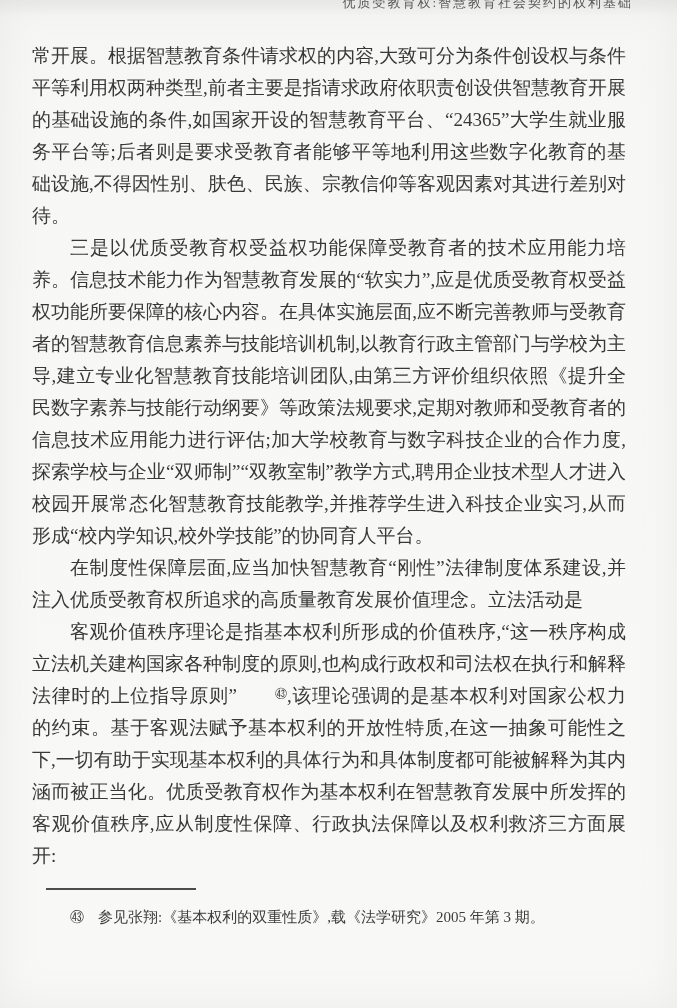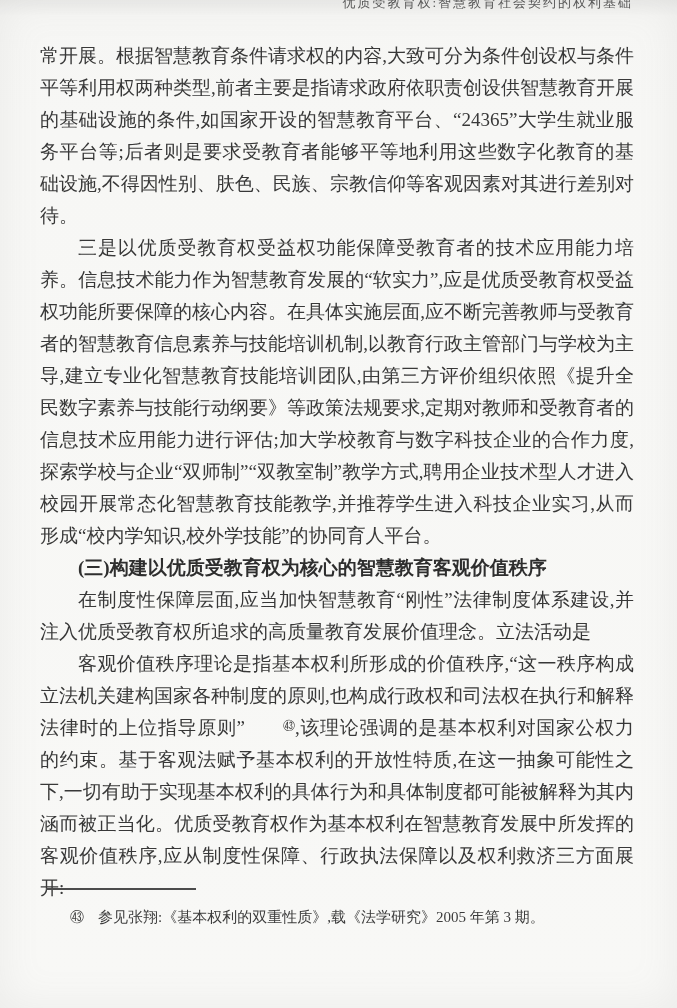--- a/index.html
+++ b/index.html
@@ -23,21 +23,21 @@
     top: -6px;
     right: 44px;
     font-size: 13px;
     letter-spacing: 2px;
     color: #575757;
     white-space: nowrap;
   }
 
   .body-text {
     position: absolute;
-    left: 40px;
+    left: 32px;
     top: 40px;
     width: 594px;
     font-size: 19px;
     line-height: 32px;
     text-align: justify;
     text-justify: inter-ideograph;
     color: #383838;
   }
 
   .body-text p { margin: 0; text-indent: 2em; }
@@ -81,21 +81,20 @@
 <div class="page">
 
   <div class="running-head">优质受教育权:智慧教育社会契约的权利基础</div>
 
   <div class="body-text">
 
     <p class="continuation">常开展。根据智慧教育条件请求权的内容,大致可分为条件创设权与条件平等利用权两种类型,前者主要是指请求政府依职责创设供智慧教育开展的基础设施的条件,如国家开设的智慧教育平台、“24365”大学生就业服务平台等;后者则是要求受教育者能够平等地利用这些数字化教育的基础设施,不得因性别、肤色、民族、宗教信仰等客观因素对其进行差别对待。</p>
 
     <p>三是以优质受教育权受益权功能保障受教育者的技术应用能力培养。信息技术能力作为智慧教育发展的“软实力”,应是优质受教育权受益权功能所要保障的核心内容。在具体实施层面,应不断完善教师与受教育者的智慧教育信息素养与技能培训机制,以教育行政主管部门与学校为主导,建立专业化智慧教育技能培训团队,由第三方评价组织依照《提升全民数字素养与技能行动纲要》等政策法规要求,定期对教师和受教育者的信息技术应用能力进行评估;加大学校教育与数字科技企业的合作力度,探索学校与企业“双师制”“双教室制”教学方式,聘用企业技术型人才进入校园开展常态化智慧教育技能教学,并推荐学生进入科技企业实习,从而形成“校内学知识,校外学技能”的协同育人平台。</p>
 
-    <p class="heading">(三)构建以优质受教育权为核心的智慧教育客观价值秩序</p>
 
     <p>在制度性保障层面,应当加快智慧教育“刚性”法律制度体系建设,并注入优质受教育权所追求的高质量教育发展价值理念。立法活动是</p>
 
     <p><span>客观价值秩序理论是指基本权利所形成的价值秩序,“这一秩序构成立法机关建构国家各种制度的原则,也构成行政权和司法权在执行和解释法律时的上位指导原则”</span><span class="fn-ref">㊸</span><span>,该理论强调的是基本权利对国家公权力的约束。基于客观法赋予基本权利的开放性特质,在这一抽象可能性之下,一切有助于实现基本权利的具体行为和具体制度都可能被解释为其内涵而被正当化。优质受教育权作为基本权利在智慧教育发展中所发挥的客观价值秩序,应从制度性保障、行政执法保障以及权利救济三方面展开:</span></p>
 
   </div>
 
   <div class="footnote">
     <div class="fn-divider"></div>
     <div class="fn-row">

